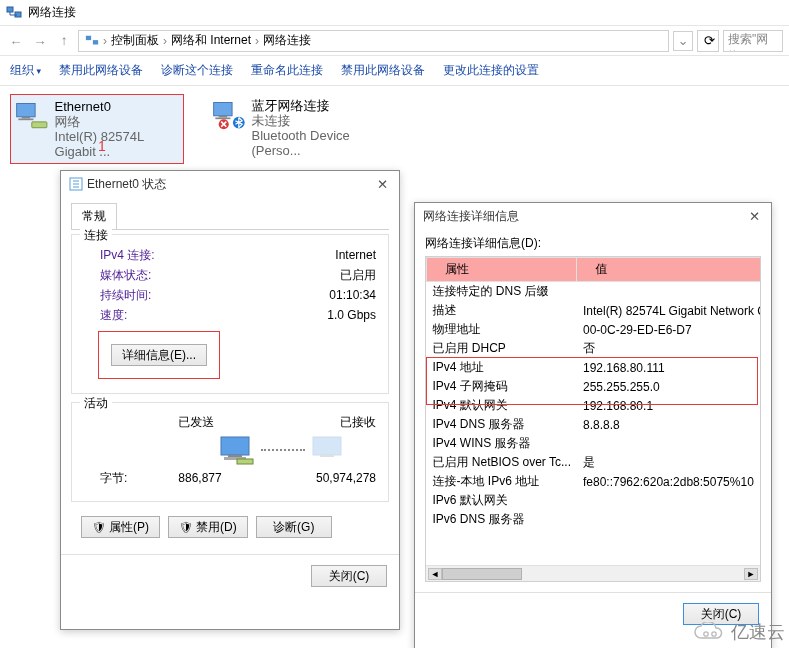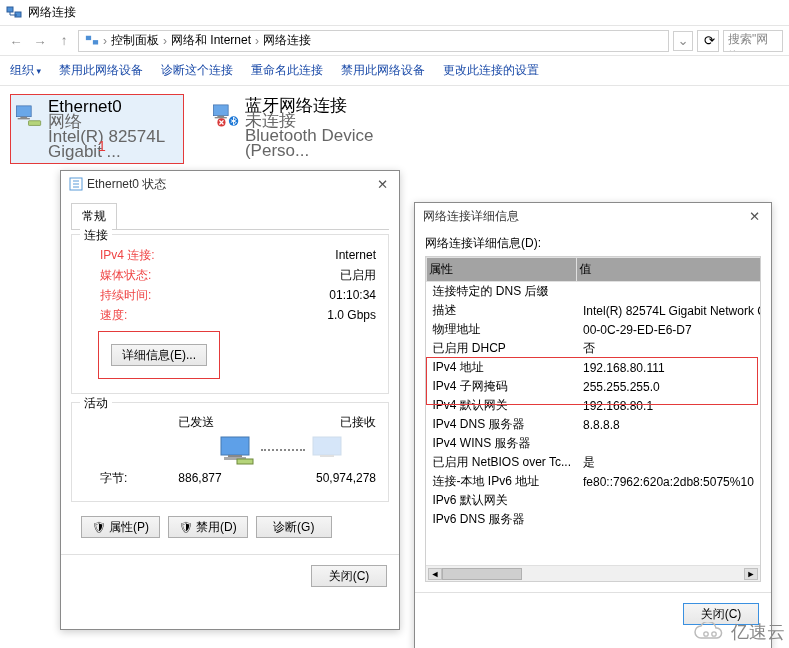--- a/index.html
+++ b/index.html
@@ -14,58 +14,58 @@
   .refresh { width:22px; height:22px; border:1px solid #d0d0d0; background:#fff;}
   .search { width:60px; height:22px; border:1px solid #d0d0d0; padding:0 4px; color:#888; overflow:hidden;}
   .cmdbar { height:30px; display:flex; align-items:center; padding:0 10px; gap:18px; border-bottom:1px solid #e5e5e5;}
   .cmdbar a { color:#1a4aa8; text-decoration:none;}
   .cmdbar a.group { color:#1a4aa8;}
   .cmdbar .dd::after{content:" ▾"; font-size:9px;}
   .conn-area { padding:8px 10px; display:flex; gap:24px;}
   .conn-item { width:174px; padding:4px; display:flex; gap:6px;}
   .conn-item.selected { background:#e5f0fa; border:1px solid #e43a3a;}
   .conn-icon { width:40px; height:34px; position:relative;}
-  .conn-txt { font-size:17px; line-height:15px;}
+  .conn-txt { font-size:13px; line-height:15px;}
   .conn-txt .name { color:#000;}
   .conn-txt .sub { color:#666;}
   .red-label { color:#e43a3a; font-size:14px; position:absolute;}
   .l1 { left:98px; top:138px;}
   .l2 { left:124px; top:344px;}
   .l3 { left:705px; top:335px;}
   
   .dlg { position:absolute; border:1px solid #8a8a8a; background:#fff; box-shadow:0 2px 8px rgba(0,0,0,0.2);}
   .dlg-title { height:26px; display:flex; align-items:center; justify-content:space-between; padding:0 8px; font-size:12px; color:#333;}
   .dlg-title .icon { width:14px; height:14px; margin-right:4px;}
   .dlg-close { width:20px; height:18px; background:#fff; border:none; color:#555; font-family:Arial;}
   .dlg-body { padding:6px 10px;}
   .tabs { border-bottom:1px solid #d0d0d0; display:flex; margin-bottom:4px;}
   .tabs .tab { padding:4px 10px; border:1px solid #d0d0d0; border-bottom:none; background:#fff; margin-right:2px;}
   .group-box { border:1px solid #e0e0e0; padding:10px 12px 14px; margin-bottom:8px; position:relative;}
   .group-box > .legend { position:absolute; top:-8px; left:8px; background:#fff; padding:0 4px;}
   .row { display:flex; justify-content:space-between; line-height:20px;}
-  .row .lbl { color:#ef4444; padding-left:16px;}
+  .row .lbl { color:#4c1d95; padding-left:16px;}
   .btn { min-width:76px; height:22px; border:1px solid #adadad; background:linear-gradient(#f5f5f5,#e7e7e7); font-size:12px; padding:0 10px;}
   .btn.shield::before{content:"🛡 "; font-size:11px;}
   .details-btn-wrap { margin:6px 0 0 14px; border:1px solid #e43a3a; display:inline-block; padding:12px;}
   .activity-graphic { display:flex; align-items:center; justify-content:center; gap:6px; margin:4px 0;}
   .pc { width:36px; height:30px; }
   .pc .svg-screen{fill:#5ea0e8;stroke:#4478b0;}
   .activity-graphic .dashes{ width:44px; border-top:2px dotted #888;}
   .row3 { display:flex; line-height:18px;}
   .row3 > div:nth-child(1){width:100px; padding-left:16px;}
   .row3 > div:nth-child(2){width:106px; }
   .row3 > div:nth-child(3){width:106px; text-align:right;}
   .btnrow { display:flex; gap:8px; padding:6px 10px; }
   .dlg-footer { display:flex; justify-content:flex-end; padding:10px 12px; border-top:1px solid #e0e0e0; margin-top:4px;}
   
   #dlg-details { left:414px; top:170px; width:358px; height:448px;margin-top:32px;}
   #dlg-status { left:60px; top:170px; width:340px; height:460px;}
   .dtable-wrap { border:1px solid #d0d0d0; height:326px; overflow:hidden; position:relative; margin-top:4px;}
   .dtable { width:100%; border-collapse:collapse; font-size:12px;}
-  .dtable th { text-align:left; padding:3px 2px; border:1px solid #e0e0e0; background:#a3a3a3; font-weight:normal;}
+  .dtable th { text-align:left; padding:3px 18px; border:1px solid #e0e0e0; background:#fca5a5; font-weight:normal;}
   .dtable td { padding:1px 6px; white-space:nowrap;}
   .red-box { border:1px solid #e43a3a; position:absolute;}
   .rb-ipv4 { left:0px; top:100px; width:332px; height:48px;}
   .scroll-h { height:16px; border-top:1px solid #e0e0e0; background:#f0f0f0; display:flex; align-items:center; justify-content:space-between; padding:0 2px;}
   .scroll-h .arr{width:14px;height:12px;background:#e0e0e0;border:1px solid #c0c0c0;display:flex;align-items:center;justify-content:center;font-size:9px;}
   .scroll-h .thumb{flex:0 0 80px;height:12px;background:#cfcfcf;border:1px solid #b0b0b0;}
   .dtable-caption{margin-bottom:4px;}
   .watermark{position:absolute; right:4px; bottom:4px; font-size:18px; color:#888; display:flex; align-items:center; gap:4px;}
   .watermark svg{width:34px;height:20px;}
 </style>

